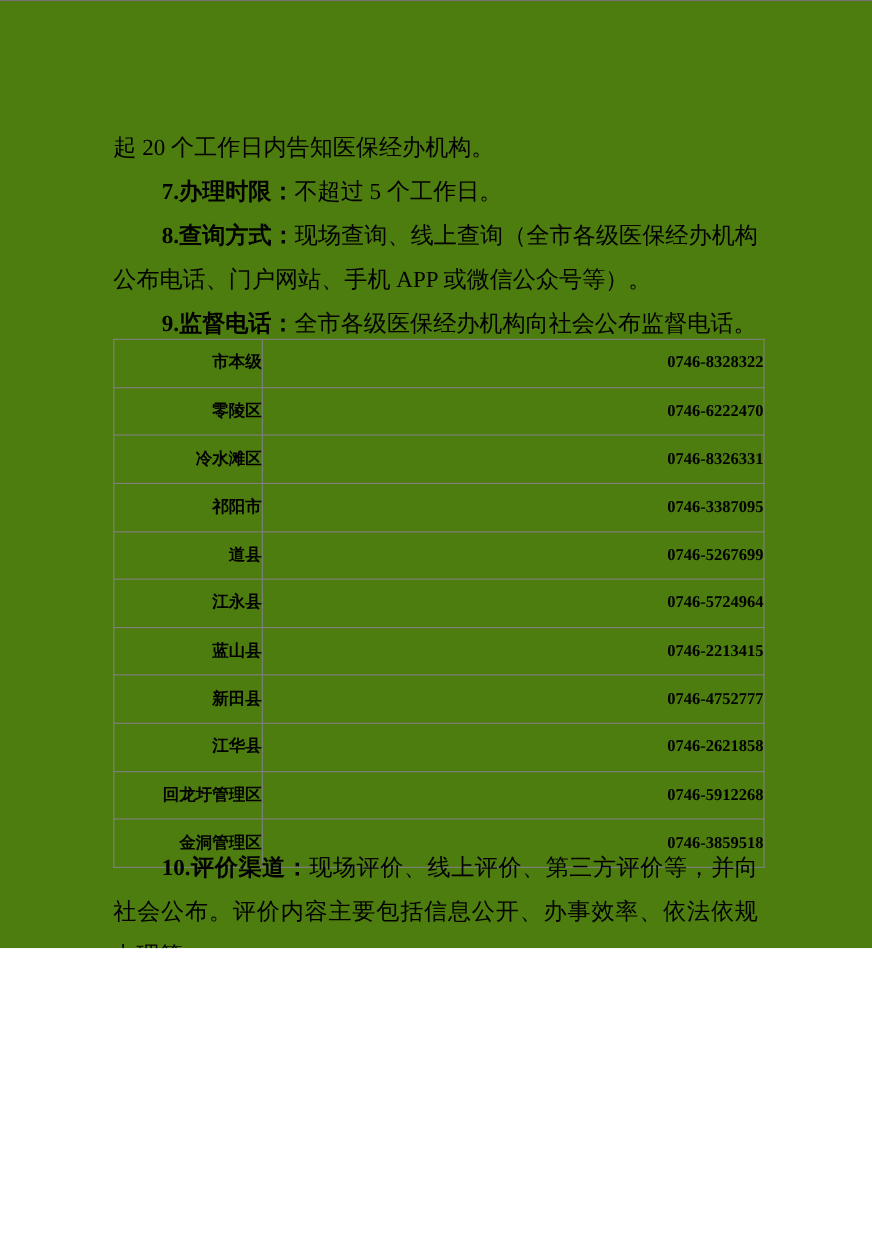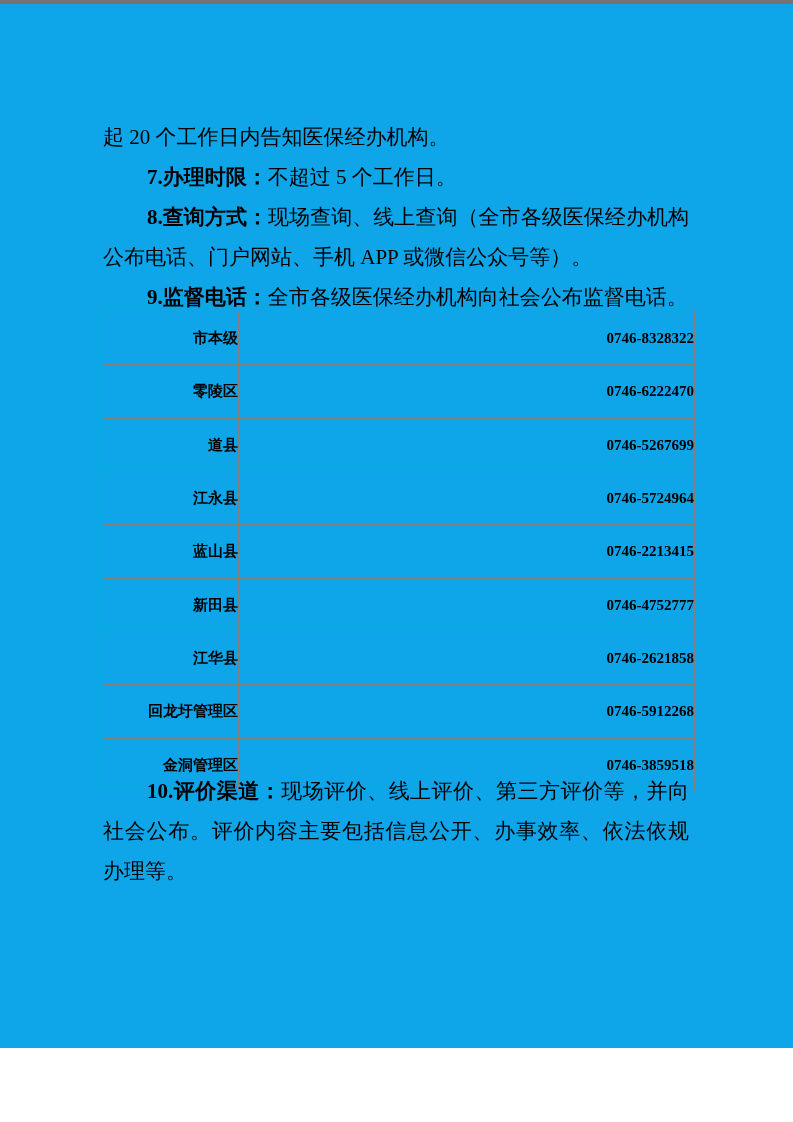--- a/index.html
+++ b/index.html
@@ -1,24 +1,24 @@
 <!DOCTYPE html>
 <html><head>
 <meta charset="utf-8">
 <style>
   html, body { margin: 0; padding: 0; background: #ffffff; }
   .page {
     position: relative;
     width: 793px;
-    height: 1048px;
-    background: #0ea5e9;
+    height: 862px;
+    background: #4d7c0f;
     color: #000000;
     font-family: "Liberation Serif", "DejaVu Serif", serif;
     overflow: hidden;
-    border-top: 4px solid #737373;
+    border-top: 1px solid #737373;
     box-sizing: border-box;
   }
   .text-block {
     position: absolute;
     left: 103px;
     width: 586px;
     font-size: 21px;
     line-height: 40px;
     text-align: justify;
   }
@@ -75,20 +75,28 @@
     <tbody>
       <tr>
           <td>市本级</td>
           <td>0746-8328322</td>
         </tr>
       <tr>
           <td>零陵区</td>
           <td>0746-6222470</td>
         </tr>
       <tr>
+          <td>冷水滩区</td>
+          <td>0746-8326331</td>
+        </tr>
+      <tr>
+          <td>祁阳市</td>
+          <td>0746-3387095</td>
+        </tr>
+      <tr>
           <td>道县</td>
           <td>0746-5267699</td>
         </tr>
       <tr>
           <td>江永县</td>
           <td>0746-5724964</td>
         </tr>
       <tr>
           <td>蓝山县</td>
           <td>0746-2213415</td>

